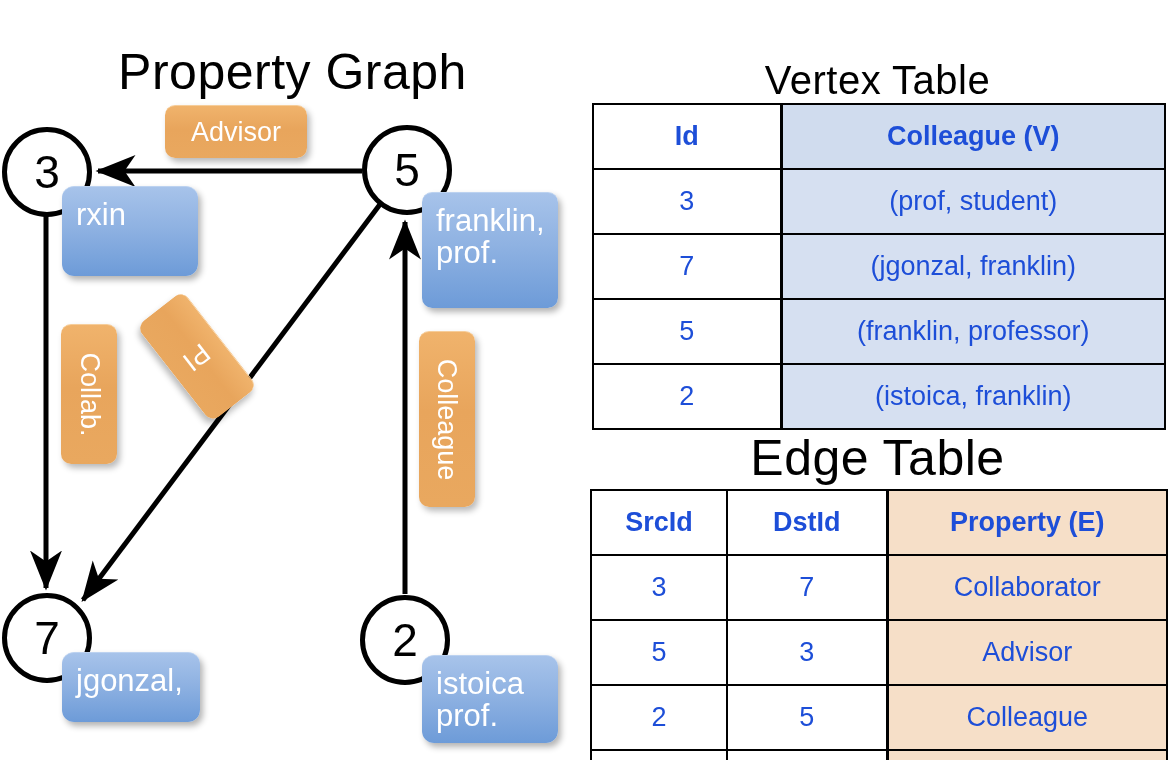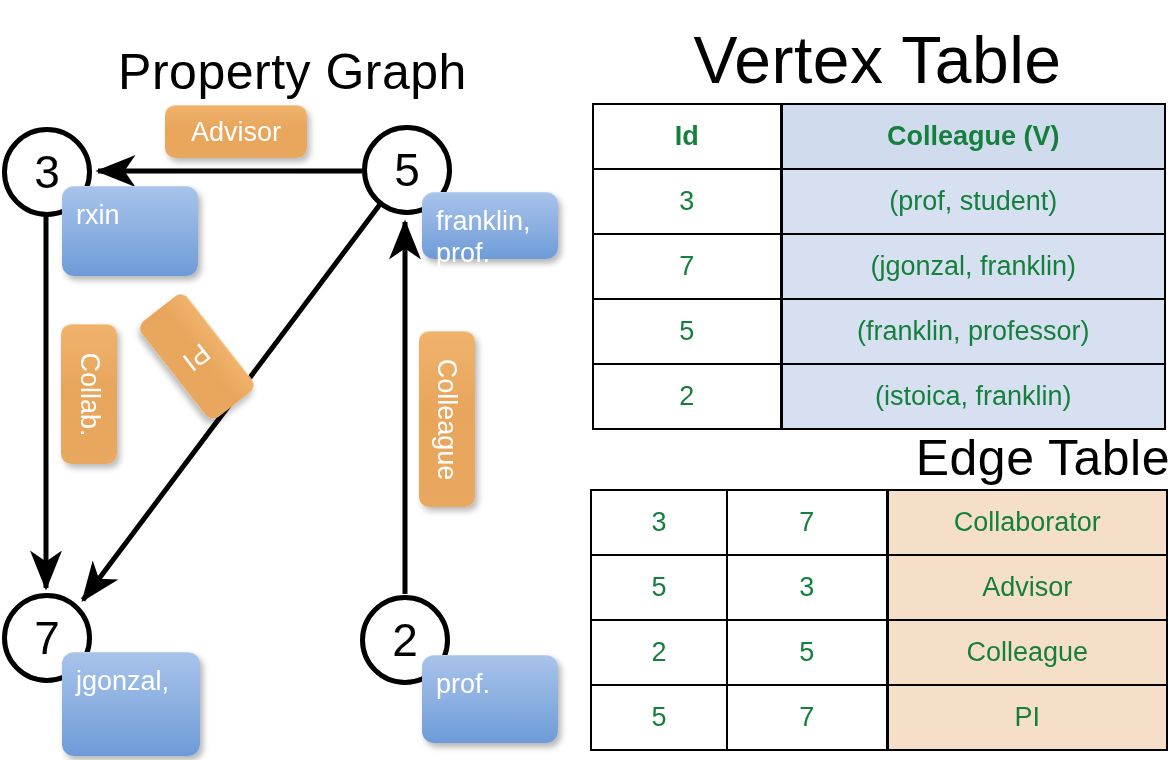--- a/index.html
+++ b/index.html
@@ -28,30 +28,30 @@
     margin-top: 29px;
   }
   #title-property-graph {
     left: 0; top: 12px;
     width: 585px;
     text-align: center;
     font-size: 50px;
     line-height: 62px;
   }
   #title-vertex-table {
-    left: 585px; top: 0;
+    left: 585px; top: 20px;
     width: 585px;
     text-align: center;
-    font-size: 66px;
+    font-size: 40px;
     line-height: 62px;
   }
   #title-edge-table {
     left: 585px; top: 398px;
     width: 585px;
-    text-align: right;
+    text-align: center;
     font-size: 50px;
     line-height: 62px;
   }
 
   
   #graph-svg {
     position: absolute;
     left: 0; top: 0;
     width: 585px;
     height: 760px;
@@ -81,31 +81,31 @@
   #node-2 { left: 360px; top: 595px; }
 
   
   .prop-box {
     position: absolute;
     border-radius: 12px;
     background: linear-gradient(to bottom, #a7c3ea 0%, #8fb2e2 45%, #6d9bd8 100%);
     box-shadow: 3px 4px 6px rgba(0,0,0,0.30);
     color: #ffffff;
     font-family: "Liberation Sans", sans-serif;
-    font-size: 27px;
+    font-size: 31px;
     line-height: 32px;
     font-weight: 400;
     padding: 12px 0 12px 14px;
     box-sizing: border-box;
     z-index: 8;
     border-top: 1px solid #bcd2f0;
   }
   #prop-rxin     { left: 62px;  top: 186px; width: 136px; height: 90px; }
-  #prop-franklin { left: 422px; top: 192px; width: 136px; height: 67px; }
-  #prop-jgonzal  { left: 62px;  top: 652px; width: 138px; height: 104px; }
+  #prop-franklin { left: 422px; top: 192px; width: 136px; height: 116px; border-radius: 10px; }
+  #prop-jgonzal  { left: 62px;  top: 652px; width: 138px; height: 70px; }
   #prop-istoica  { left: 422px; top: 655px; width: 136px; height: 88px; }
 
   
   .edge-badge {
     position: absolute;
     border-radius: 10px;
     background: linear-gradient(to bottom, #f0b36c 0%, #e8a55c 45%, #e9a85f 100%);
     box-shadow: 3px 4px 6px rgba(0,0,0,0.28);
     color: #ffffff;
     font-family: "Liberation Sans", sans-serif;
@@ -154,21 +154,21 @@
   .data-table {
     position: absolute;
     border-collapse: collapse;
     font-family: "Liberation Sans", sans-serif;
     table-layout: fixed;
   }
   .data-table td, .data-table th {
     border: 2px solid #000000;
     text-align: center;
     font-weight: 400;
-    color: #15803d;
+    color: #1d4ed8;
     padding: 16px;
   }
   .data-table .hdr {
     font-weight: 700;
     font-size: 27px;
   }
   .data-table .cell {
     font-size: 27px;
   }
 
@@ -235,20 +235,21 @@
     <div>rxin</div>
   </div>
   <div class="prop-box" id="prop-franklin">
     <div>franklin,</div>
     <div>prof.</div>
   </div>
   <div class="prop-box" id="prop-jgonzal">
     <div>jgonzal,</div>
   </div>
   <div class="prop-box" id="prop-istoica">
+    <div>istoica</div>
     <div>prof.</div>
   </div>
 
   <div class="edge-badge" id="badge-advisor">
     <span class="badge-text">Advisor</span>
   </div>
   <div class="edge-badge" id="badge-collab">
     <span class="badge-text">Collab.</span>
   </div>
   <div class="edge-badge" id="badge-pi">
@@ -288,20 +289,25 @@
   </table>
 
   <table class="data-table" id="edge-table">
     <colgroup>
         <col class="c-src">
         <col class="c-dst">
         <col class="c-prop">
       </colgroup>
     <tbody>
       <tr>
+        <td class="hdr">SrcId</td>
+        <td class="hdr">DstId</td>
+        <td class="hdr prop-col">Property (E)</td>
+      </tr>
+      <tr>
         <td class="cell">3</td>
         <td class="cell">7</td>
         <td class="cell prop-col">Collaborator</td>
       </tr>
       <tr>
         <td class="cell">5</td>
         <td class="cell">3</td>
         <td class="cell prop-col">Advisor</td>
       </tr>
       <tr>

